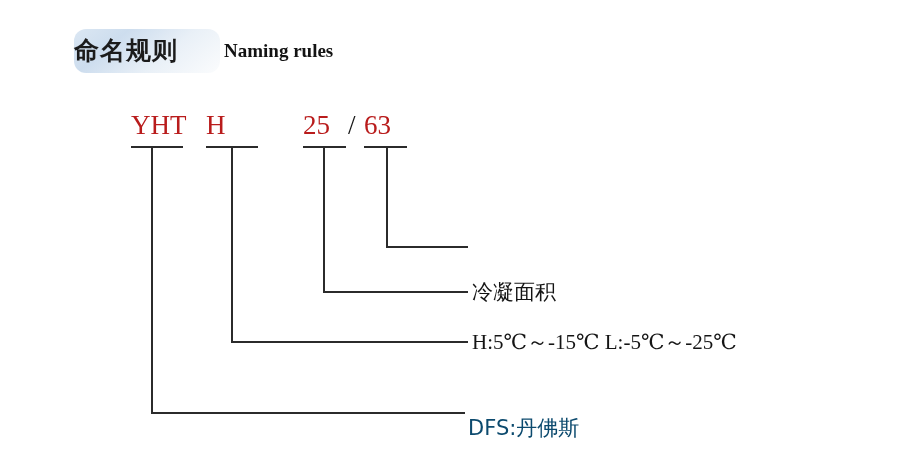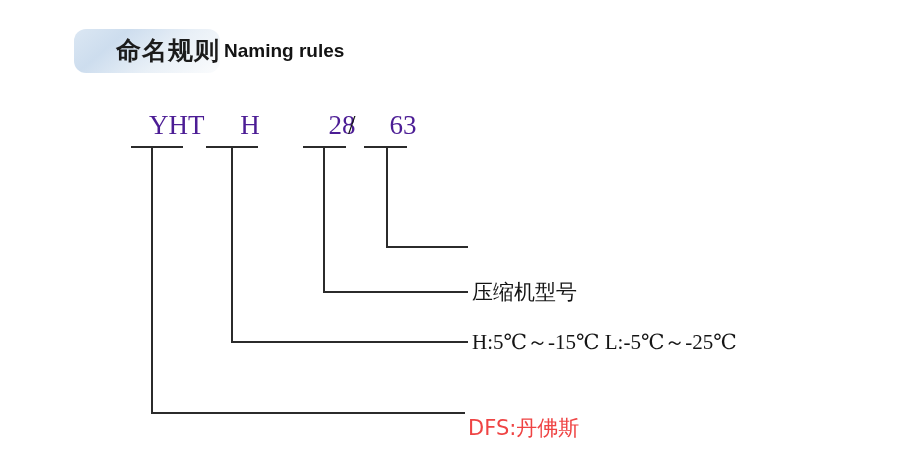--- a/index.html
+++ b/index.html
@@ -26,48 +26,47 @@
     border-radius: 12px;
     background: linear-gradient(140deg, #dbe7f3 0%, #cdddee 28%, #e9f0f7 62%, #fbfcfd 100%);
   }
   #header-badge-label {
     position: absolute;
     left: 0;
     top: 0;
     width: 146px;
     height: 44px;
     line-height: 44px;
-    text-align: right;
+    text-align: left;
     font-family: "DejaVu Sans", "Liberation Sans", sans-serif;
     font-size: 25px;
     font-weight: bold;
     color: #1b1b1b;
     letter-spacing: 1px;
     white-space: nowrap;
   }
   #header-subtitle {
     position: absolute;
     left: 224px;
     top: 40px;
-    font-family: Liberation Sans, sans-serif;
+    font-family: Liberation Serif, serif;
     font-size: 19px;
     font-weight: bold;
     color: #131313;
     white-space: nowrap;
   }
 
   
   .code-seg {
     position: absolute;
     font-family: "Liberation Serif", "DejaVu Serif", serif;
     font-size: 27px;
-    color: #4c1d95;
-    text-align: center;
+    color: #b91c1c;
+    text-align: left;
     white-space: nowrap;
-    margin-left: 18px;
   }
   .code-slash {
     position: absolute;
     font-family: "Liberation Serif", "DejaVu Serif", serif;
     font-size: 27px;
     color: #141414;
     white-space: nowrap;
   }
 
   
@@ -90,21 +89,21 @@
     color: #141414;
     white-space: nowrap;
   }
   .leader-label.serif-label {
     font-family: "Liberation Serif", "DejaVu Serif", serif;
   }
   .label-line2 {
     position: absolute;
     font-family: "DejaVu Sans", "Liberation Sans", sans-serif;
     font-size: 21px;
-    color: #ef4444;
+    color: #0c4a6e;
     white-space: nowrap;
   }
 
   
   #bottom-clipped-text {
     position: absolute;
     left: 78px;
     top: 441px;
     font-family: "DejaVu Sans", "Liberation Sans", sans-serif;
     font-size: 15px;
@@ -121,37 +120,37 @@
 
   <div id="header-badge">
     <div id="header-badge-label">命名规则</div>
   </div>
   <div id="header-subtitle">Naming rules</div>
 
   <div class="code-seg" style="left:131px; top:110px; width:52px;">YHT</div>
 
   <div class="code-seg" style="left:206px; top:110px; width:52px;">H</div>
 
-  <div class="code-seg" style="left:303px; top:110px; width:42px;">28</div>
+  <div class="code-seg" style="left:303px; top:110px; width:42px;">25</div>
 
   <div class="code-slash" style="left:348px; top:110px;">/</div>
 
   <div class="code-seg" style="left:364px; top:110px; width:42px;">63</div>
 
   <div class="hline" style="left:131px; top:146px; width:52px;"></div>
   <div class="hline" style="left:206px; top:146px; width:52px;"></div>
   <div class="hline" style="left:303px; top:146px; width:43px;"></div>
   <div class="hline" style="left:364px; top:146px; width:43px;"></div>
 
   <div class="vline" style="left:386px; top:146px; height:100px;"></div>
   <div class="hline" style="left:386px; top:246px; width:82px;"></div>
 
   <div class="vline" style="left:323px; top:146px; height:145px;"></div>
   <div class="hline" style="left:323px; top:291px; width:145px;"></div>
-  <div class="leader-label" style="left:472px; top:278px;">压缩机型号</div>
+  <div class="leader-label" style="left:472px; top:278px;">冷凝面积</div>
 
   <div class="vline" style="left:231px; top:146px; height:195px;"></div>
   <div class="hline" style="left:231px; top:341px; width:237px;"></div>
   <div class="leader-label serif-label" style="left:472px; top:328px;">H:5℃～-15℃  L:-5℃～-25℃</div>
 
   <div class="vline" style="left:151px; top:146px; height:266px;"></div>
   <div class="hline" style="left:151px; top:412px; width:314px;"></div>
   <div class="label-line2" style="left:468px; top:414px;">DFS:丹佛斯</div>
 
   <div id="bottom-clipped-text">​</div>

